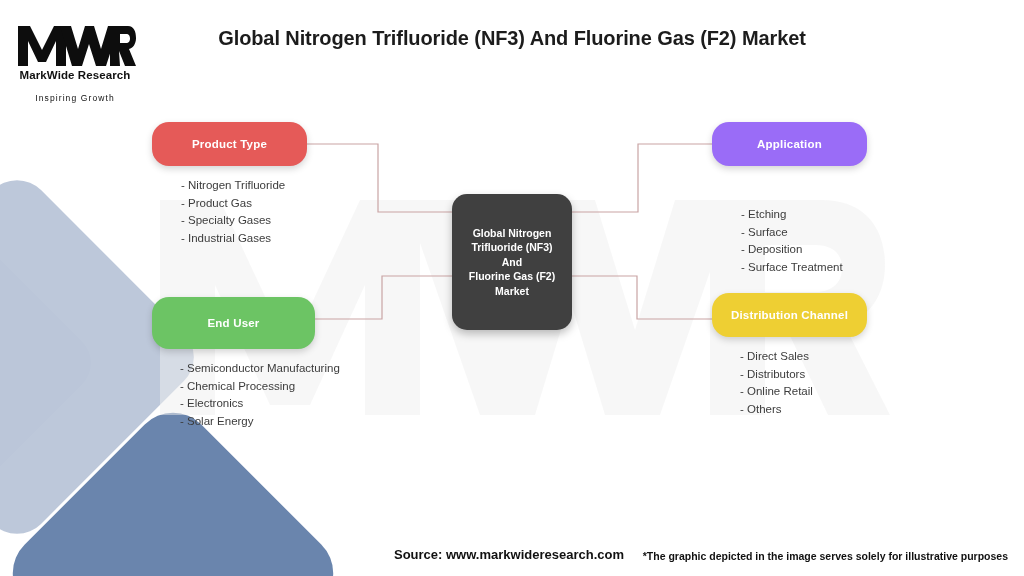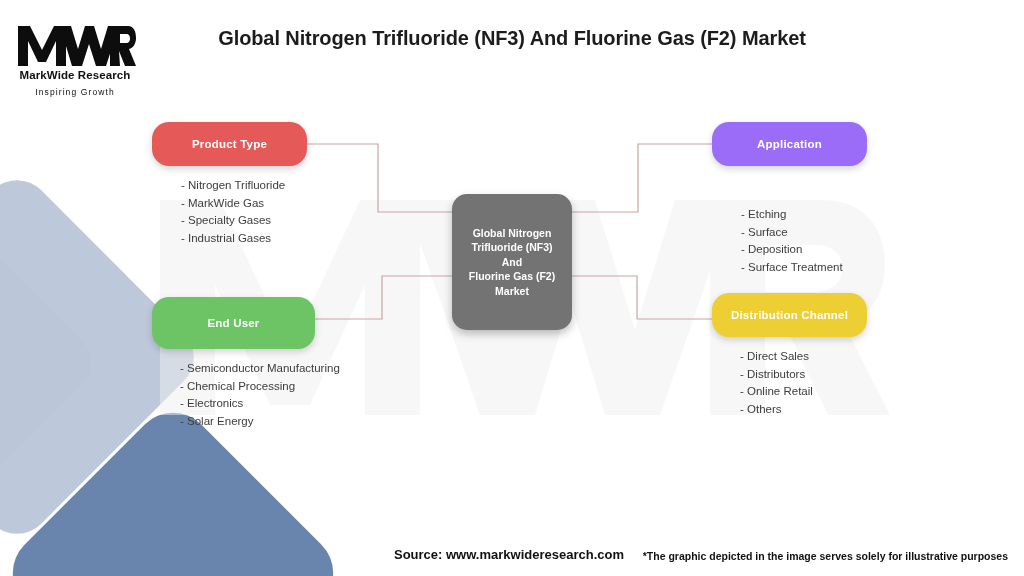--- a/index.html
+++ b/index.html
@@ -57,21 +57,21 @@
     text-align:center;
   }
   .logo-mark { display:block; }
   .logo-name {
     font-size:11.5px; font-weight:bold; color:#111;
     letter-spacing:.1px; margin-top:1px;
     font-family:"Liberation Sans", sans-serif;
   }
   .logo-tag {
     font-size:8.5px; color:#111; letter-spacing:1.1px;
-    margin-top:6px;
+    margin-top:12px;
     font-family:"Liberation Sans", sans-serif;
   }
 
   .page-title {
     position:absolute; left:0; right:0; top:27px;
     text-align:center;
     font-size:20px; font-weight:bold; color:#1c1c1c;
     letter-spacing:-.1px;
     z-index:4;
   }
@@ -115,21 +115,21 @@
   #node-end-user .node-list { padding-left:28px; }
 
   #node-distribution { left:712px; top:293px; }
   #node-distribution .node-box { width:155px; height:44px; background:#eecf33; }
   #node-distribution .node-list { padding-left:28px; }
 
   
   #node-center {
     left:452px; top:194px;
     width:120px; height:136px;
-    background:#737373;
+    background:#404040;
     border-radius:15px;
     display:flex; align-items:center; justify-content:center;
     padding:0 9px;
     box-shadow:0 4px 9px rgba(0,0,0,.25);
     z-index:3;
   }
   #node-center .hub-text {
     color:#ffffff;
     font-size:10.5px; font-weight:bold;
     line-height:14.5px;
@@ -192,21 +192,21 @@
   <div class="logo-name">MarkWide Research</div>
   <div class="logo-tag">Inspiring Growth</div>
 </div>
 
 <div class="page-title">Global Nitrogen Trifluoride (NF3) And Fluorine Gas (F2) Market</div>
 
 <div class="node" id="node-product-type">
   <div class="node-box">Product Type</div>
   <ul class="node-list">
     <li>- Nitrogen Trifluoride</li>
-    <li>- MarkWide Gas</li>
+    <li>- Product Gas</li>
     <li>- Specialty Gases</li>
     <li>- Industrial Gases</li>
   </ul>
 </div>
 
 <div class="node" id="node-application">
   <div class="node-box">Application</div>
   <ul class="node-list">
     <li>- Etching</li>
     <li>- Surface</li>

